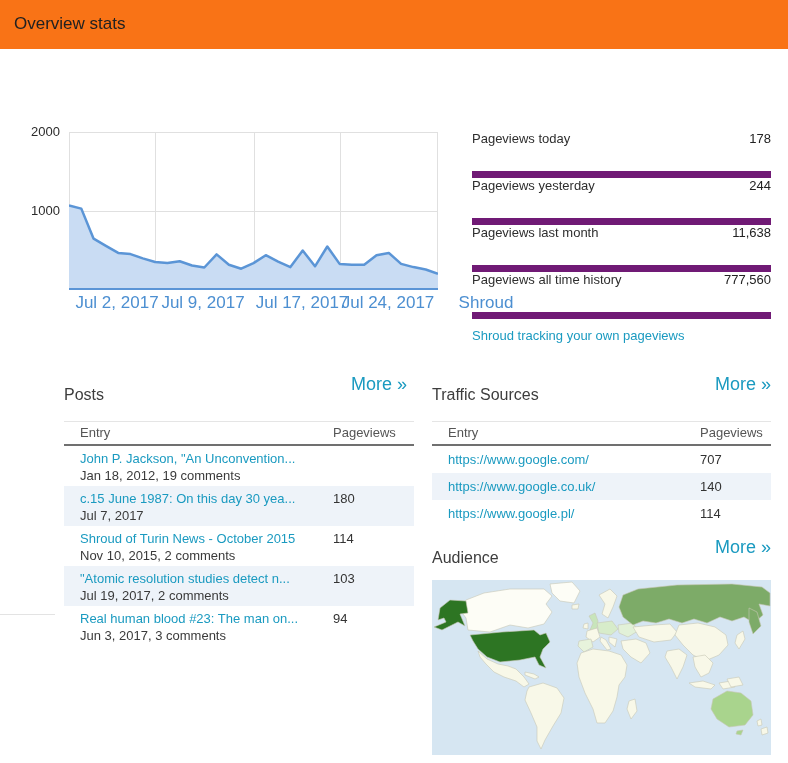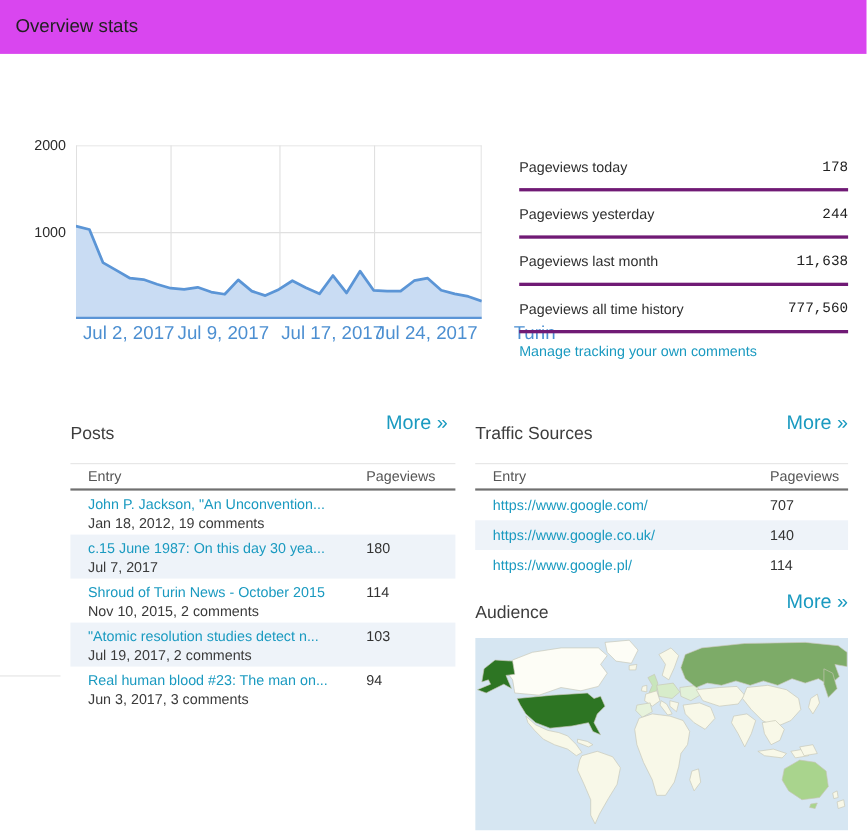--- a/index.html
+++ b/index.html
@@ -1,33 +1,33 @@
 <!DOCTYPE html>
 <html><head>
 <meta charset="utf-8">
 <style>
   html,body{margin:0;padding:0;background:#fff;}
   body{font-family:"Liberation Sans","DejaVu Sans",sans-serif;font-size:13px;color:#333;
        --accent:#1a9ac0; --zebra:#eef3f9; --axis-blue:#4c8fd1;}
   .page{position:relative;width:788px;height:763px;overflow:hidden;background:#fff;}
-  .topbar{position:absolute;left:0;top:0;width:788px;height:49px;background:#d946ef;}
+  .topbar{position:absolute;left:0;top:0;width:788px;height:49px;background:#f97316;}
   .topbar h1{margin:0;padding:14px 0 0 14px;font-size:17px;font-weight:400;color:#212121;}
   a.link{color:var(--accent);text-decoration:none;cursor:pointer;}
   
   .chart-wrap{position:absolute;left:0;top:110px;width:470px;height:200px;}
   .chart-svg{position:absolute;left:69px;top:22px;display:block;}
   .ylabels{position:absolute;left:32px;top:22px;width:30px;height:158px;}
   .ylabels span{position:absolute;right:2px;width:100%;text-align:right;font-size:13px;color:#2b2b2b;}
   .xlabels{position:absolute;left:69px;top:183px;width:369px;height:16px;}
   .xlab{position:absolute;transform:translateX(-50%);white-space:nowrap;font-size:17px;color:var(--axis-blue);margin-left:48px;}
   
   .stats{position:absolute;left:472px;top:131px;width:299px;}
-  .stat-row{display:flex;justify-content:space-between;align-items:center;height:40px;border-bottom:3px solid #701a75;}
+  .stat-row{display:flex;justify-content:space-between;height:40px;border-bottom:7px solid #701a75;}
   .stat-label{color:#2e2e2e;}
-  .stat-value{color:#222;font-family:Liberation Mono, monospace;}
+  .stat-value{color:#222;}
   .stat-value.link{color:var(--accent);}
   .manage{display:inline-block;margin-top:9px;}
   
   .section{position:absolute;}
   .sec-posts{left:64px;top:374px;width:350px;}
   .sec-traffic{left:432px;top:374px;width:339px;}
   .sec-audience{left:432px;top:537px;width:339px;}
   .more{position:absolute;top:0;right:0;font-size:18px;}
   .sec-posts .more{right:7px;}
   .section h2{margin:0;position:absolute;left:0;top:12px;font-size:16px;font-weight:400;color:#3d3d3d;}
@@ -71,21 +71,21 @@
         <line x1="368.5" y1="0" x2="368.5" y2="158" stroke="#e0e0e0" stroke-width="1"></line>
         <path d="M0,158 L0.0,73.5 L12.3,76.6 L24.6,106.7 L36.9,113.8 L49.2,120.9 L61.5,122.1 L73.8,126.4 L86.1,130.0 L98.4,131.1 L110.7,129.2 L123.0,133.5 L135.3,135.5 L147.6,122.4 L159.9,132.7 L172.2,136.7 L184.5,131.1 L196.8,123.2 L209.1,129.6 L221.4,135.1 L233.7,118.5 L246.0,134.3 L258.3,114.5 L270.6,131.9 L282.9,132.7 L295.2,132.7 L307.5,123.2 L319.8,120.9 L332.1,131.9 L344.4,135.1 L356.7,137.5 L369.0,141.8 L369,158 Z" fill="#c9dcf3"></path>
         <polyline points="0.0,73.5 12.3,76.6 24.6,106.7 36.9,113.8 49.2,120.9 61.5,122.1 73.8,126.4 86.1,130.0 98.4,131.1 110.7,129.2 123.0,133.5 135.3,135.5 147.6,122.4 159.9,132.7 172.2,136.7 184.5,131.1 196.8,123.2 209.1,129.6 221.4,135.1 233.7,118.5 246.0,134.3 258.3,114.5 270.6,131.9 282.9,132.7 295.2,132.7 307.5,123.2 319.8,120.9 332.1,131.9 344.4,135.1 356.7,137.5 369.0,141.8" fill="none" stroke="#5b95d6" stroke-width="2.5" stroke-linejoin="round"></polyline>
         <line x1="0" y1="157" x2="369" y2="157" stroke="#5b95d6" stroke-width="2"></line>
       </svg>
     <div class="xlabels">
         <span class="xlab" style="left: 0px;">Jul 2, 2017</span>
         <span class="xlab" style="left: 86px;">Jul 9, 2017</span>
         <span class="xlab" style="left: 185px;">Jul 17, 2017</span>
         <span class="xlab" style="left: 271px;">Jul 24, 2017</span>
-        <span class="xlab" style="left: 369px;">Turin</span>
+        <span class="xlab" style="left: 369px;">Shroud</span>
       </div>
   </div>
 
   <div class="stats">
     <div>
         <div class="stat-row">
           <span class="stat-label">Pageviews today</span>
           <span class="stat-value">178</span>
         </div>
         <div class="stat-row">
@@ -94,21 +94,21 @@
         </div>
         <div class="stat-row">
           <span class="stat-label">Pageviews last month</span>
           <span class="stat-value">11,638</span>
         </div>
         <div class="stat-row">
           <span class="stat-label">Pageviews all time history</span>
           <span class="stat-value">777,560</span>
         </div>
       </div>
-    <a class="link manage">Manage tracking your own comments</a>
+    <a class="link manage">Shroud tracking your own pageviews</a>
   </div>
 
   <div class="section sec-posts">
     <a class="link more">More »</a>
     <h2>Posts</h2>
     <div class="tbl">
       <div class="tbl-head">
         <span class="col-entry">Entry</span>
         <span class="col-views">Pageviews</span>
       </div>

